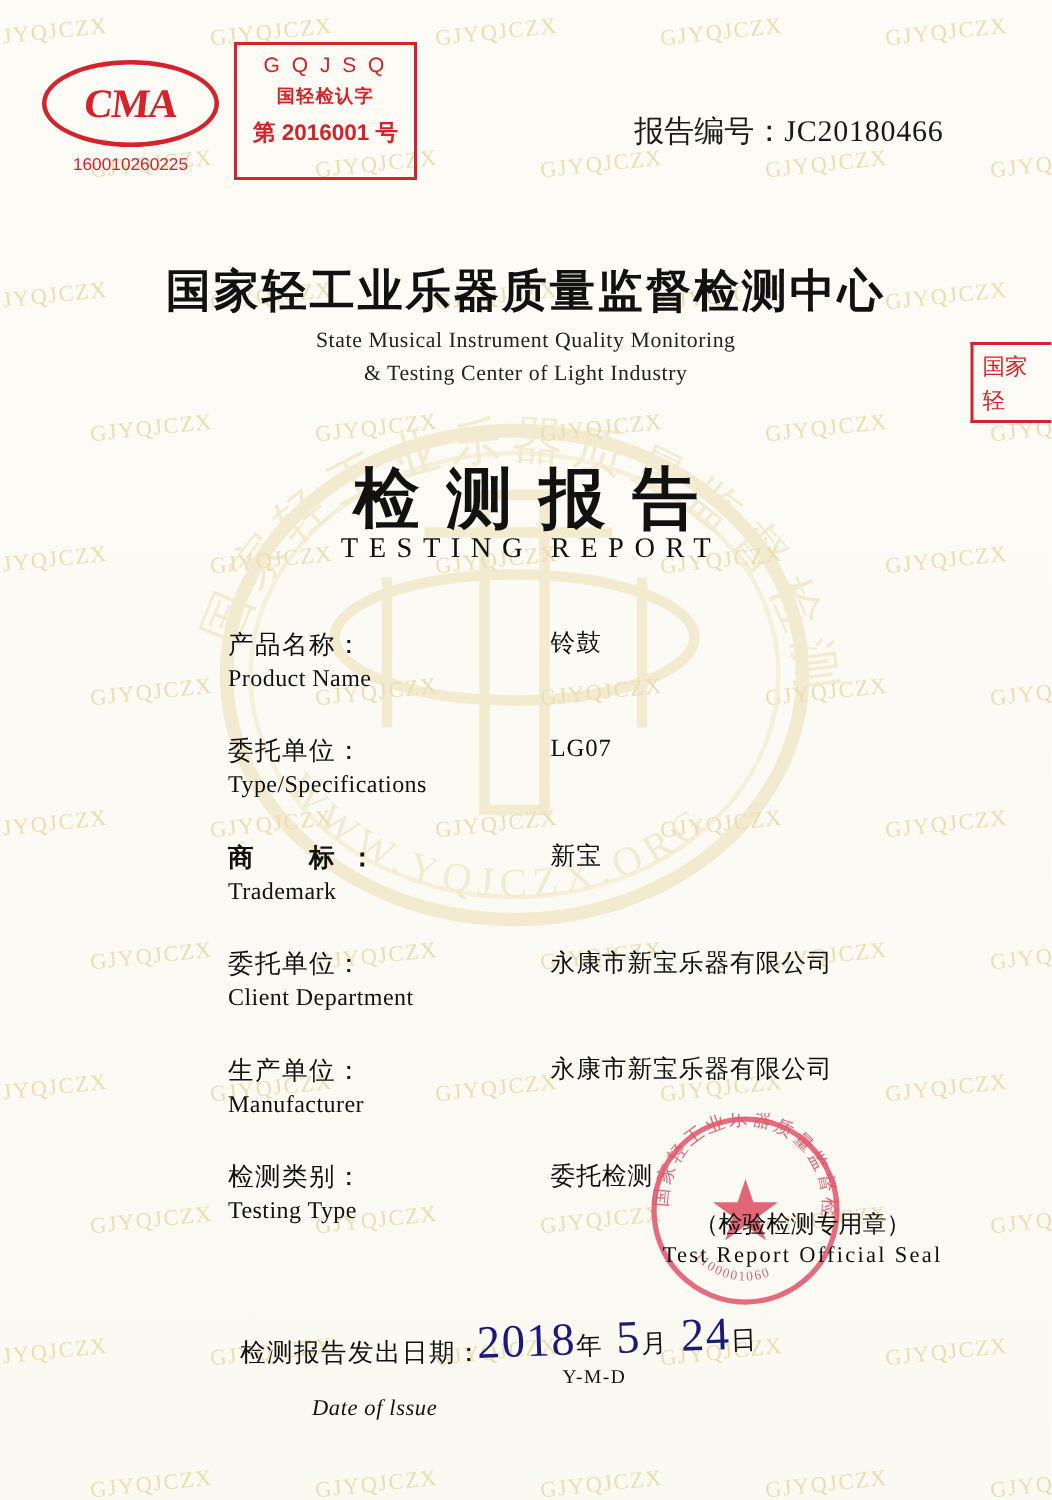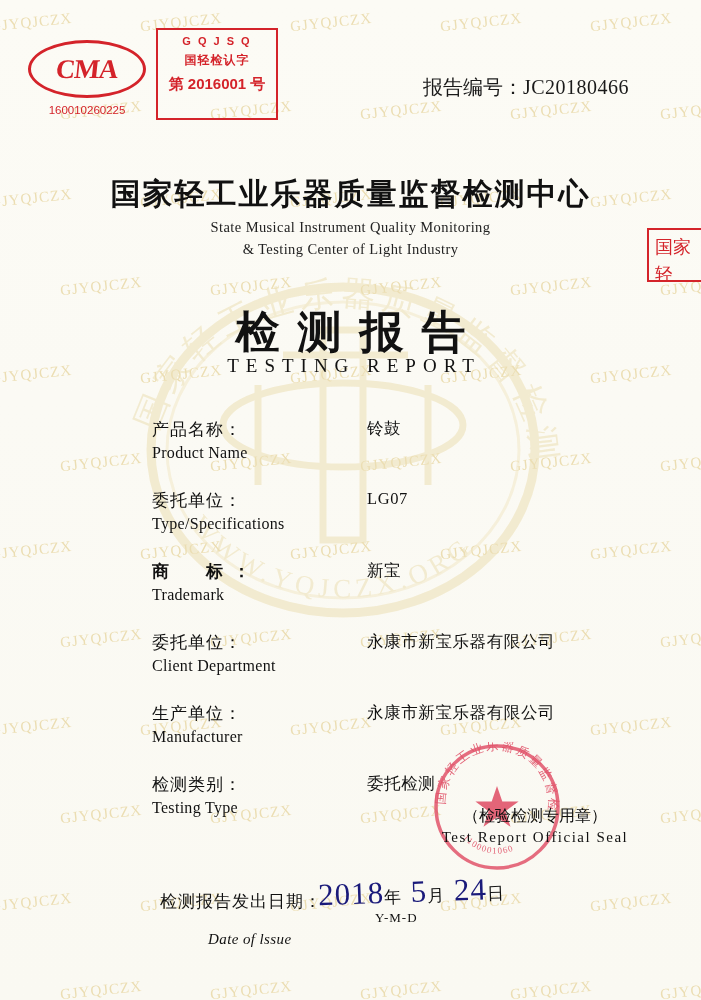--- a/index.html
+++ b/index.html
@@ -58,37 +58,37 @@
     text-align:center;font-family:"Liberation Sans",sans-serif;
   }
   .cert-box{
     position:absolute;left:156px;top:28px;
     width:118px;height:88px;
     border:2px solid #d4232a;
     color:#d4232a;
     text-align:center;
     font-family:"Liberation Sans",sans-serif;
   }
-  .cert-box .l1{font-size:11px;letter-spacing:2px;margin-top:5px;font-weight:bold;}
+  .cert-box .l1{font-size:14px;letter-spacing:2px;margin-top:5px;font-weight:normal;}
   .cert-box .l2{font-size:12px;margin-top:5px;letter-spacing:1px;font-weight:bold;}
   .cert-box .l3{font-size:15px;margin-top:6px;letter-spacing:0px;font-weight:bold;}
 
   .report-no{
     position:absolute;right:72px;top:74px;
     font-size:20px;color:#1a1a1a;
     font-family:"Liberation Serif",serif;
   }
   .report-no .val{font-family:"Liberation Serif",serif;letter-spacing:.5px;}
 
   
   .edge-stamp{
     position:absolute;right:0;top:228px;
     width:54px;height:54px;
     border:2px solid #d4232a;border-right:none;
-    color:#d4232a;font-size:18px;
+    color:#d4232a;font-size:15px;
     padding:4px 2px 0 6px;
     box-sizing:border-box;
     overflow:hidden;
     line-height:1.5;
   }
 
   
   .org-cn{
     position:absolute;left:0;right:0;top:174px;
     text-align:center;

